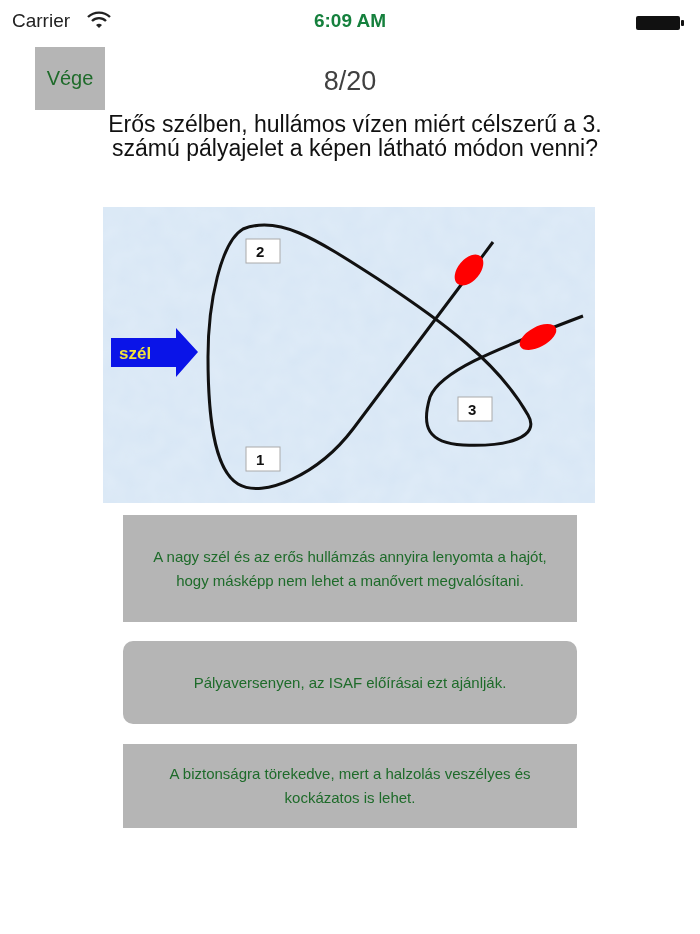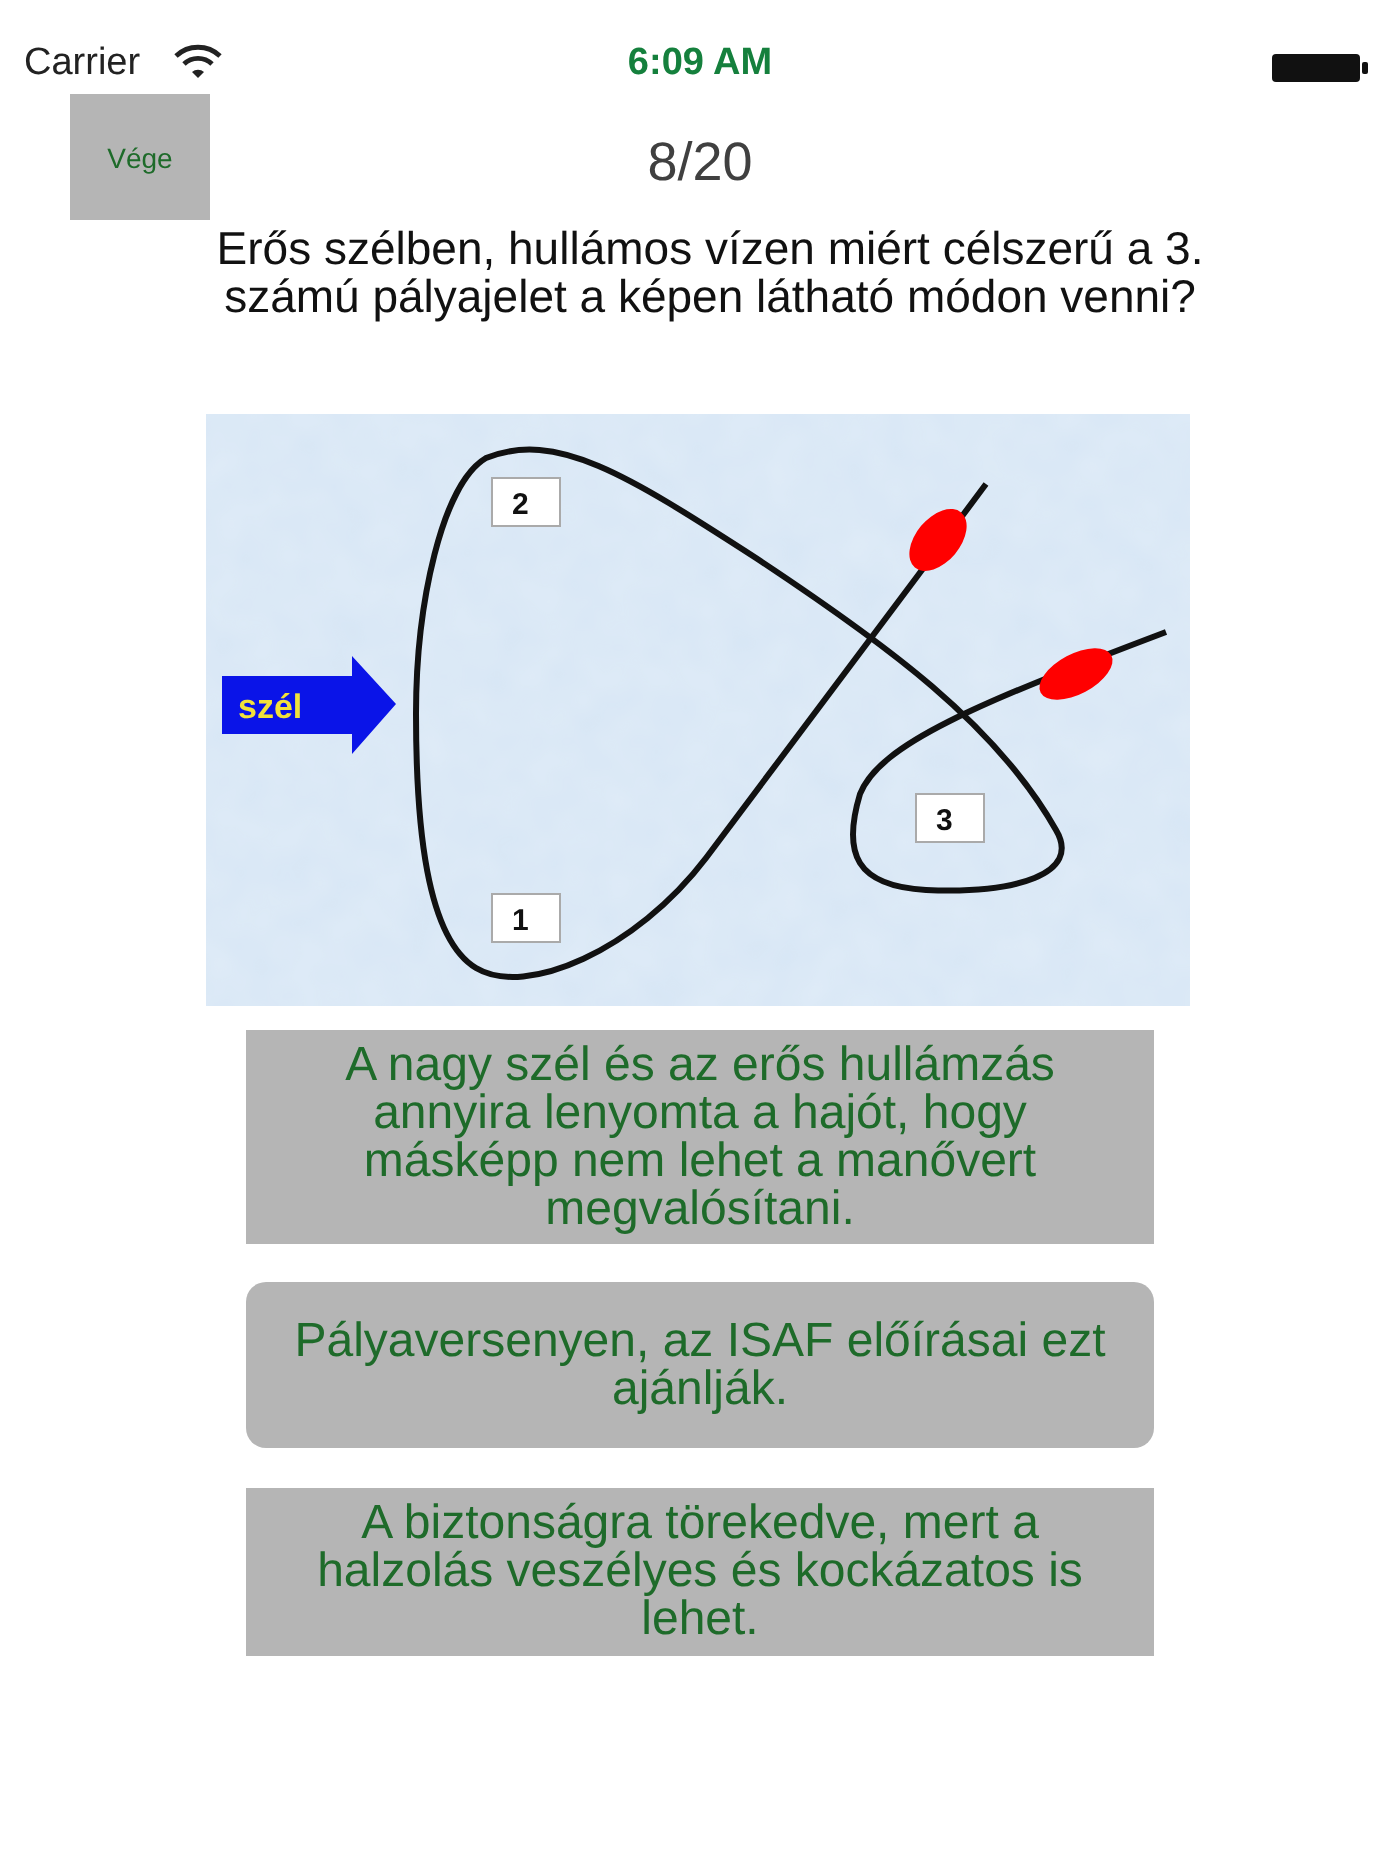--- a/index.html
+++ b/index.html
@@ -1,31 +1,31 @@
 <!DOCTYPE html>
 <html><head>
 <meta charset="utf-8">
 <style>
   html, body { margin:0; padding:0; }
   body { width:700px; height:934px; background:#ffffff; position:relative; overflow:hidden;
          font-family:"Liberation Sans", "DejaVu Sans", sans-serif; color:#000; }
-  .status { position:absolute; top:15px; left:0; width:616px; height:36px; }
+  .status { position:absolute; top:4px; left:0; width:616px; height:36px; }
   .carrier { position:absolute; left:12px; top:6px; font-size:19px; color:#222; }
   .wifi { position:absolute; left:86px; top:6px; width:26px; height:20px; }
   .time { position:absolute; left:0; width:700px; top:6px; text-align:center; font-size:19px; font-weight:bold; color:#15803d; }
   .battery { position:absolute; left:636px; top:12px; width:48px; height:14px; }
   .end-btn { position:absolute; left:35px; top:47px; width:70px; height:63px; background:#b5b5b5;
-             display:flex; align-items:center; justify-content:center; color:#1e6b2a; font-size:14px; cursor:pointer; }
+             display:flex; align-items:center; justify-content:center; color:#1e6b2a; font-size:20px; cursor:pointer; }
   .counter { position:absolute; left:0; width:700px; top:66px; text-align:center; font-size:27px; color:#404040; }
   .question { position:absolute; left:90px; width:530px; top:112px; text-align:center; font-size:23px; line-height:24px; color:#111; }
   .figure { position:absolute; left:103px; top:207px; width:492px; height:296px;
             background:#dce9f6; }
   .figure svg { width:100%; height:100%; display:block; }
   .answer { position:absolute; left:123px; width:454px; background:#b5b5b5; color:#1e6b2a;
-            font-size:24px; line-height:24px; text-align:center; display:flex; align-items:center; justify-content:center;
+            font-size:15px; line-height:24px; text-align:center; display:flex; align-items:center; justify-content:center;
             box-sizing:border-box; padding:0 16px; cursor:pointer; }
   .a1 { top:515px; height:107px; }
   .a2 { top:641px; height:83px;border-radius:10px; }
   .a3 { top:744px; height:84px; }
 </style>
 </head>
 <body>
 
 <div class="status">
   <span class="carrier">Carrier</span>

